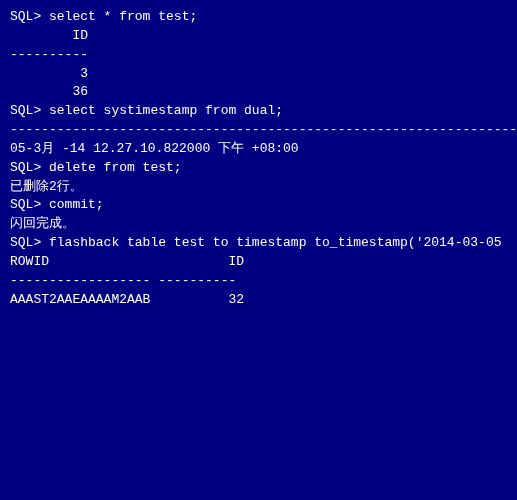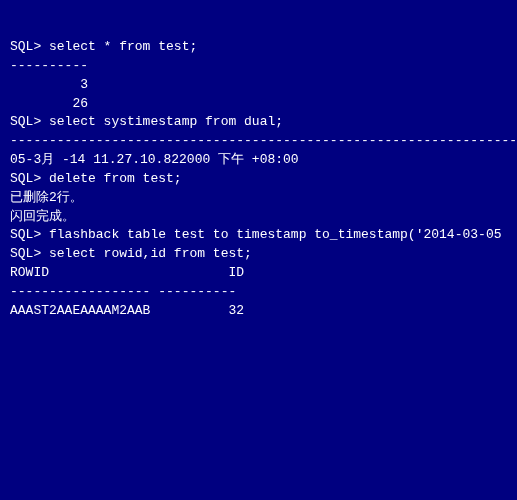--- a/index.html
+++ b/index.html
@@ -8,51 +8,51 @@
       color: #ffffff;
       font-family: 'Courier New', Courier, monospace;
       font-size: 13px;
       width: 517px;
       min-height: 500px;
       padding: 8px 10px;
       line-height: 1.45;
     }
     .terminal {
       width: 100%;
-      margin-top: 30px;
     }
     .line {
       white-space: pre;
       display: block;
     }
   </style>
 </head>
 <body>
 
 <div class="terminal">
     <span class="line">SQL&gt; select * from test;</span>
     <span class="line"></span>
+    <span class="line">        ID</span>
     <span class="line">----------</span>
     <span class="line">         3</span>
-    <span class="line">        26</span>
+    <span class="line">        36</span>
     <span class="line"></span>
     <span class="line">SQL&gt; select systimestamp from dual;</span>
     <span class="line"></span>
     <span class="line">--------------------------------------------------------------------------------</span>
-    <span class="line">05-3月 -14 11.27.10.822000 下午 +08:00</span>
+    <span class="line">05-3月 -14 12.27.10.822000 下午 +08:00</span>
     <span class="line"></span>
     <span class="line">SQL&gt; delete from test;</span>
     <span class="line"></span>
     <span class="line">已删除2行。</span>
     <span class="line"></span>
+    <span class="line">SQL&gt; commit;</span>
     <span class="line"></span>
     <span class="line">闪回完成。</span>
     <span class="line"></span>
     <span class="line">SQL&gt; flashback table test to timestamp to_timestamp('2014-03-05</span>
     <span class="line"></span>
     <span class="line"></span>
-    <span class="line">SQL&gt; select rowid,id from test;</span>
     <span class="line"></span>
     <span class="line">ROWID                       ID</span>
     <span class="line">------------------ ----------</span>
     <span class="line"></span>
     <span class="line">AAAST2AAEAAAAM2AAB          32</span>
   </div>
 
 </body></html>

